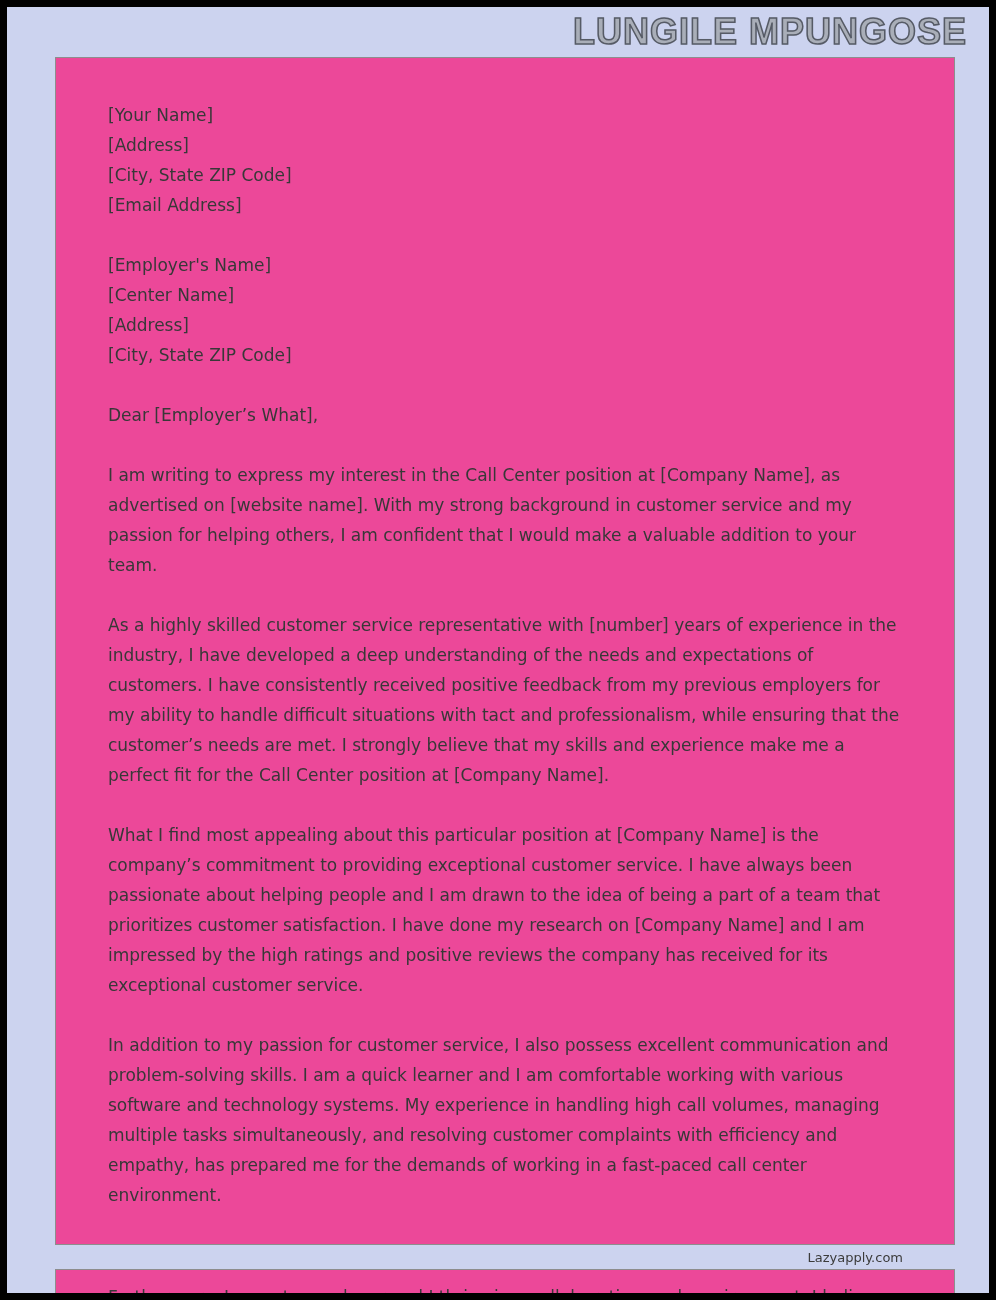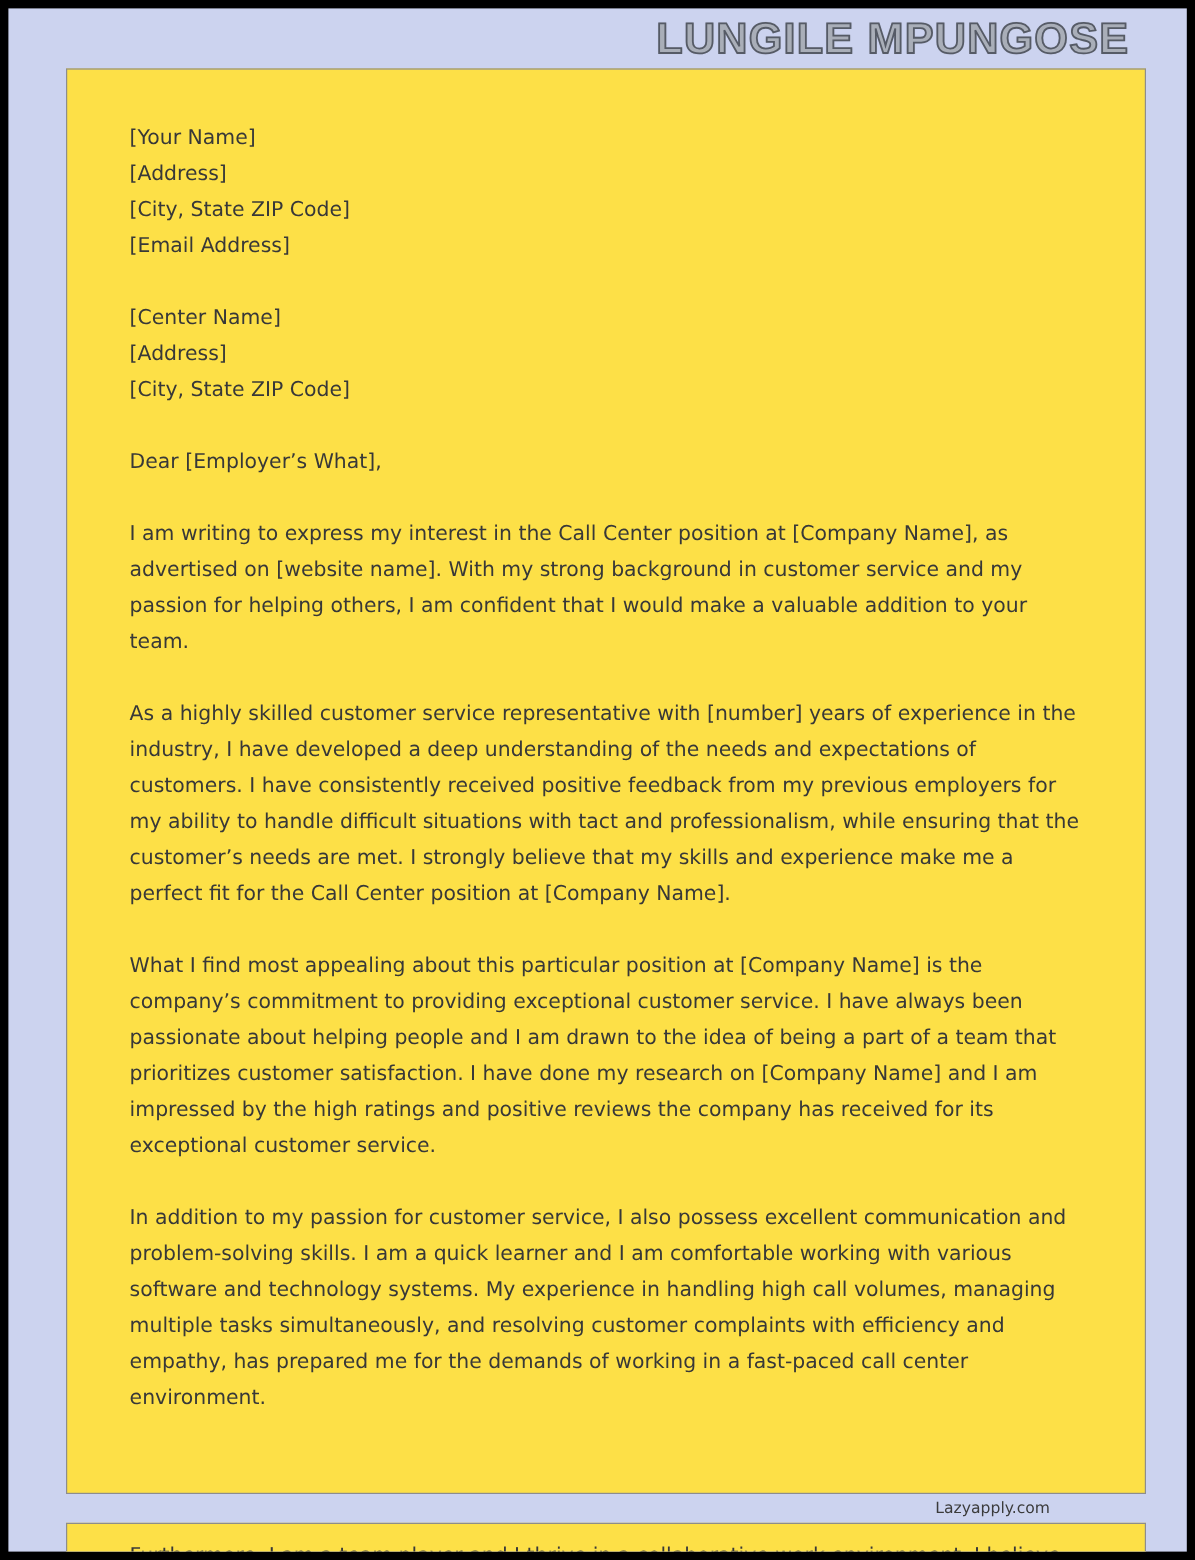--- a/index.html
+++ b/index.html
@@ -19,35 +19,35 @@
     position: absolute;
     top: 7px; left: 7px; right: 7px; bottom: 7px;
     background: #ccd3ef;
     overflow: hidden;
   }
   .header {
     height: 50px;
     display: flex;
     align-items: center;
     justify-content: flex-end;
-    padding-right: 48px;
+    padding-right: 22px;
   }
   .header-name {
     font-size: 36px;
     font-weight: bold;
     letter-spacing: 1px;
     text-transform: uppercase;
     color: #a9aeb8;
     -webkit-text-stroke: 1.5px #565b66;
     text-shadow: 0 0 1px #565b66;
     font-family: "Liberation Sans", sans-serif;
   }
   .page {
     margin: 0 48px;
-    background: #fde047;
+    background: #ec4899;
     border: 1px solid #8d8d8d;
     box-sizing: border-box;
     width: 900px;
   }
   .page1 {
     height: 1188px;
     padding: 42px 50px 10px 52px;
   }
   .page2 {
     height: 80px;
@@ -65,21 +65,21 @@
     white-space: pre-wrap;
   }
   .paragraphs p {
     margin: 0 4px 30px 0;
   }
   .page-gap {
     height: 24px;
     display: flex;
     align-items: center;
     justify-content: flex-end;
-    padding-right: 114px;
+    padding-right: 86px;
   }
   .watermark {
     font-size: 13px;
     color: #3b3b3b;
   }
 </style>
 </head>
 <body>
 
 <div class="screen">
@@ -91,20 +91,21 @@
 
     <div class="page page1 letter-text">
       <div class="block">
           <div>[Your Name]</div>
           <div>[Address]</div>
           <div>[City, State ZIP Code]</div>
           <div>[Email Address]</div>
         </div>
 
       <div class="block">
+          <div>[Employer's Name]</div>
           <div>[Center Name]</div>
           <div>[Address]</div>
           <div>[City, State ZIP Code]</div>
         </div>
 
       <div class="block">
         <div>Dear [Employer’s What],</div>
       </div>
 
       <div class="paragraphs">

